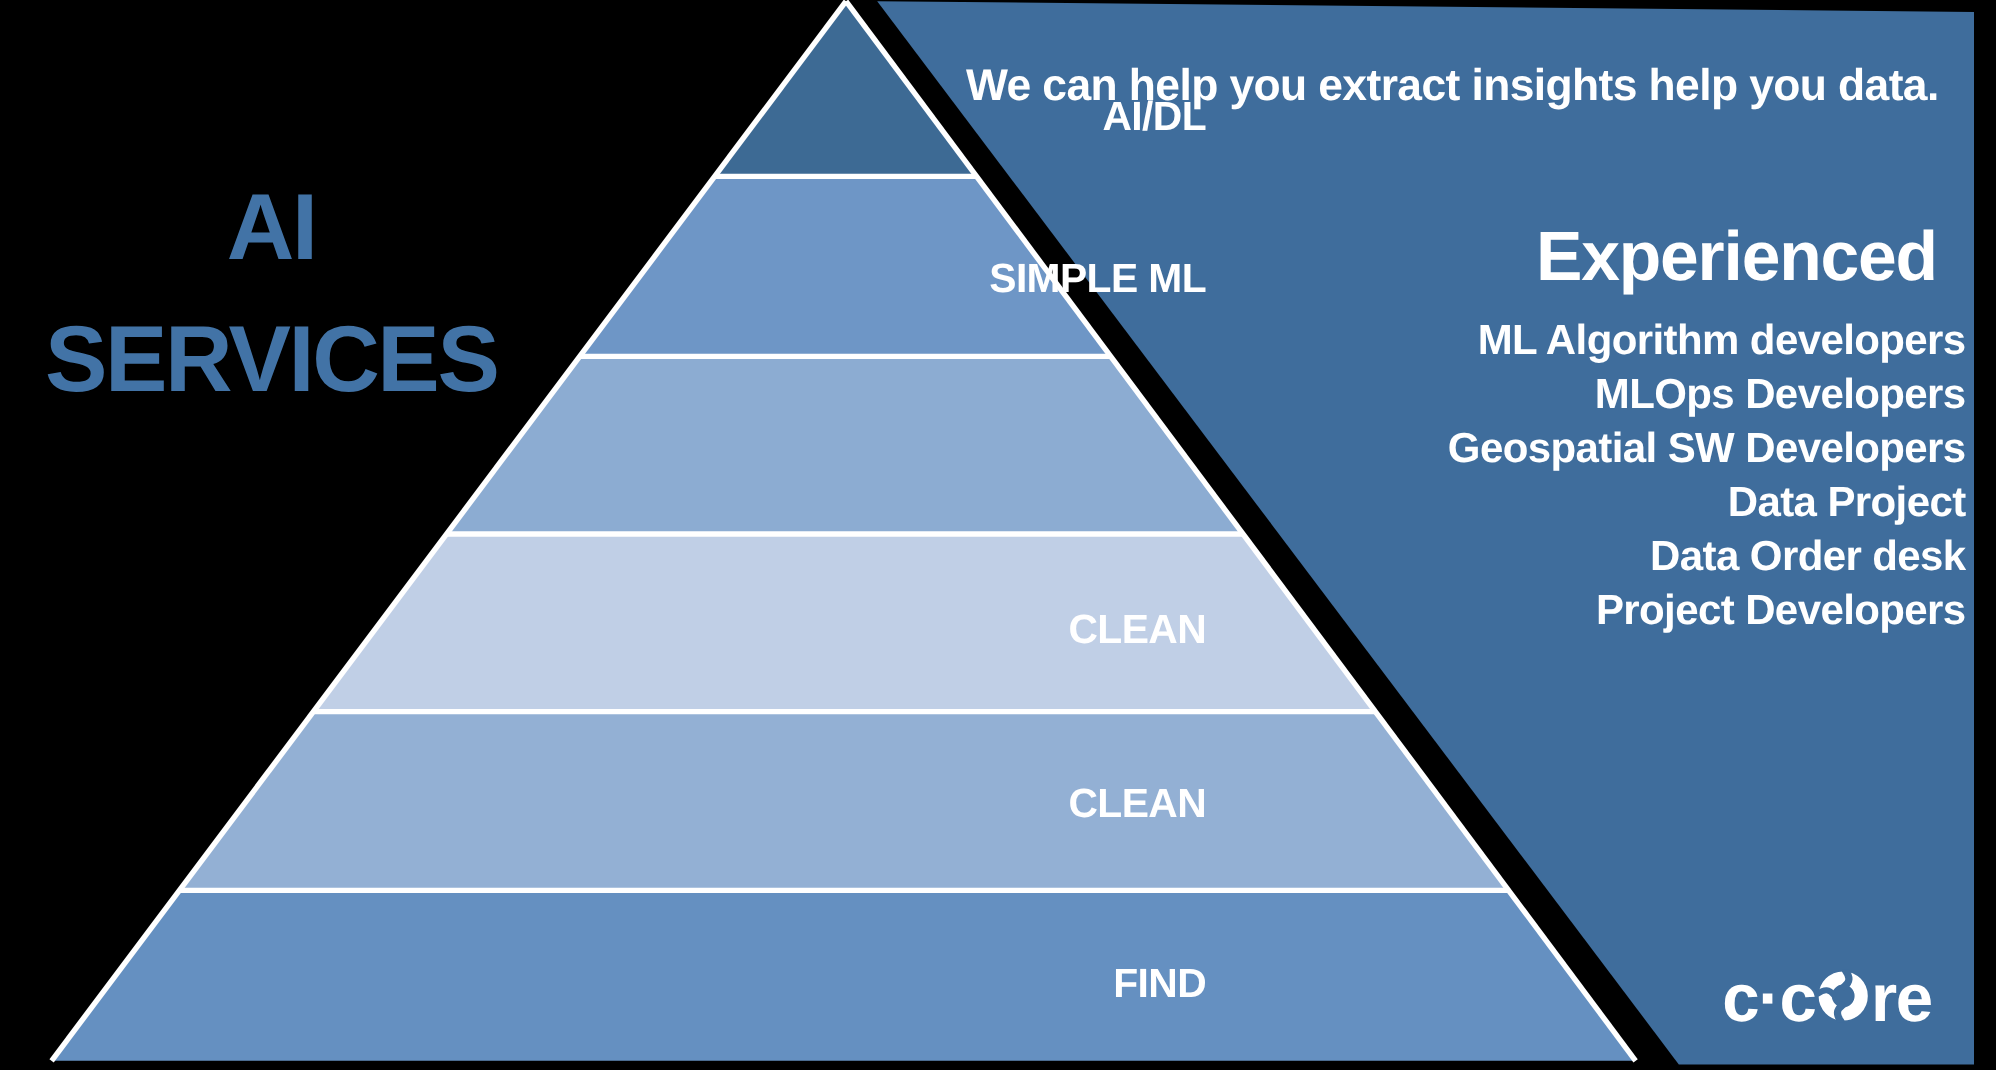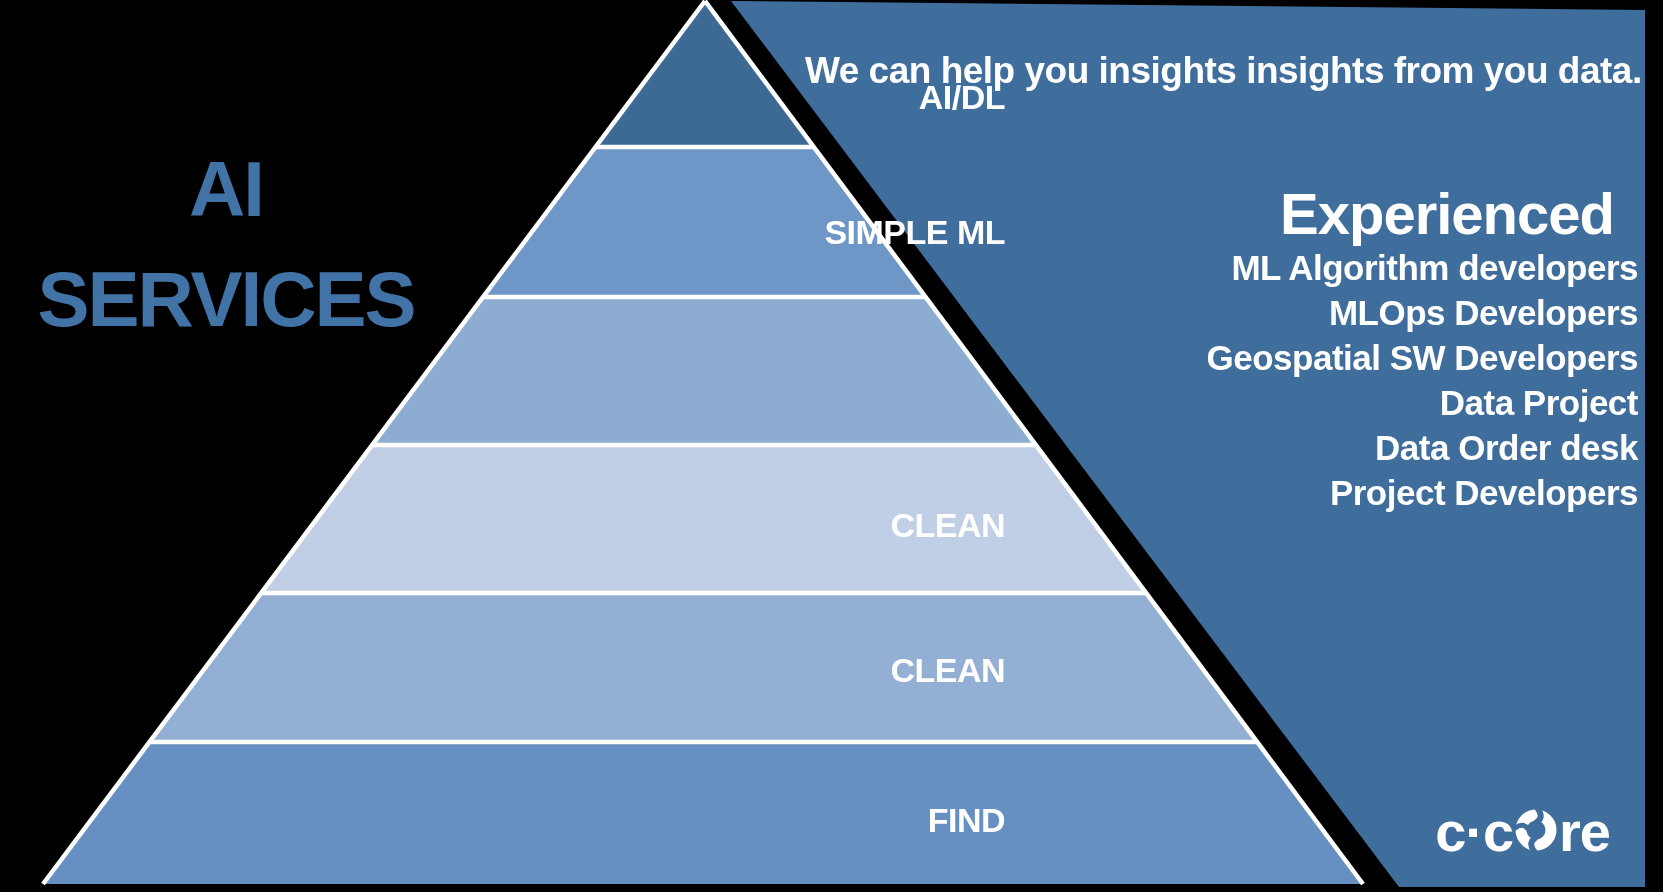--- a/index.html
+++ b/index.html
@@ -24,21 +24,21 @@
   .tagline{
     position:absolute;left:805px;top:50px;
     color:#fff;font-weight:bold;font-size:37px;letter-spacing:-0.5px;
     white-space:nowrap;
   }
   .experienced-block{
     position:absolute;right:25px;top:183px;text-align:right;color:#fff;
   }
   .experienced-heading{
     font-weight:bold;font-size:58px;line-height:62px;
-    padding-right:24px;letter-spacing:-1px;
+    padding-right:24px;margin-bottom:16px;letter-spacing:-1px;
   }
   .role{
     font-weight:bold;font-size:35px;line-height:45px;letter-spacing:-0.5px;
     white-space:nowrap;
   }
   
   .logo{
     position:absolute;right:53px;top:804px;display:flex;align-items:flex-start;
     color:#fff;font-weight:bold;font-size:56px;letter-spacing:-1px;
     line-height:56px;
@@ -75,21 +75,21 @@
     <div>AI</div>
     <div>SERVICES</div>
   </div>
 
   <div class="layer-label" style="top:75px">AI/DL</div>
   <div class="layer-label" style="top:210px">SIMPLE ML</div>
   <div class="layer-label" style="top:503px">CLEAN</div>
   <div class="layer-label" style="top:648px">CLEAN</div>
   <div class="layer-label" style="top:798px">FIND</div>
 
-  <div class="tagline">We can help you insights insights from you data.</div>
+  <div class="tagline">We can help you extract insights help you data.</div>
 
   <div class="experienced-block">
     <div class="experienced-heading">Experienced</div>
     <div class="role">ML Algorithm developers</div>
     <div class="role">MLOps Developers</div>
     <div class="role">Geospatial SW Developers</div>
     <div class="role">Data Project</div>
     <div class="role">Data Order desk</div>
     <div class="role">Project Developers</div>
   </div>

